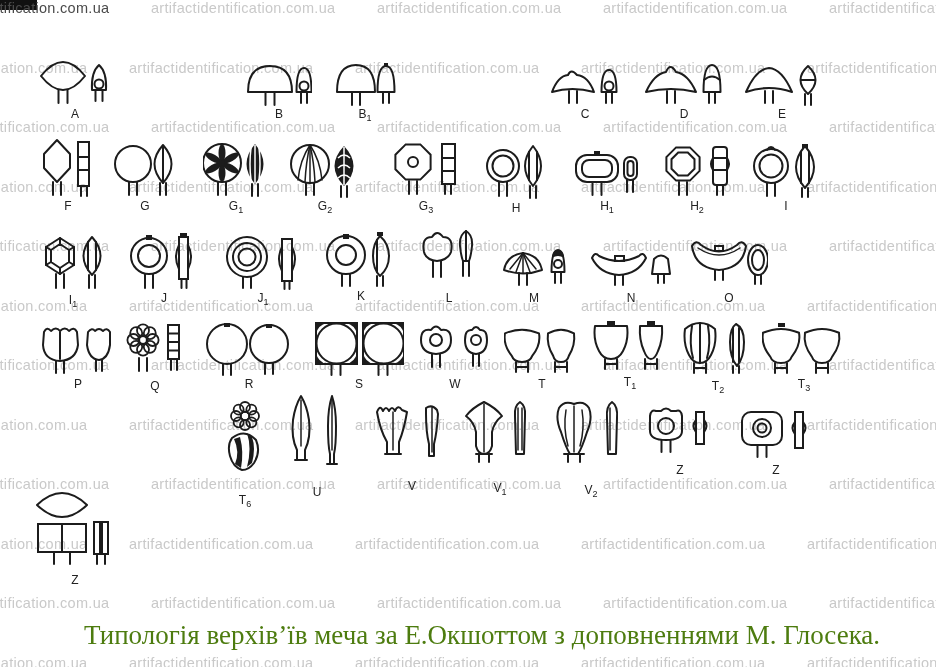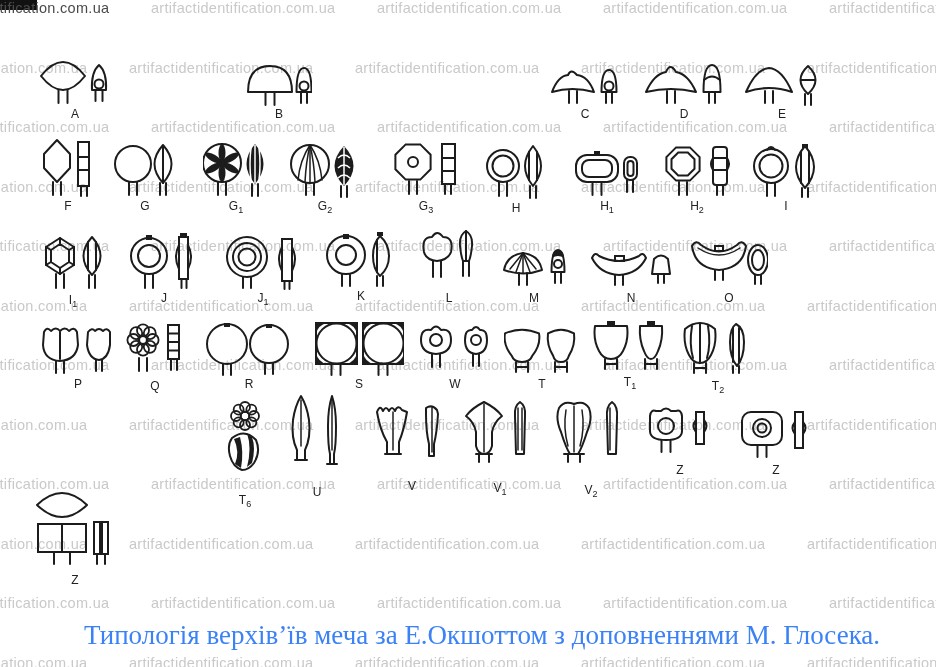--- a/index.html
+++ b/index.html
@@ -7,21 +7,21 @@
         font-family:"Liberation Sans",sans-serif;}
   .wm{position:absolute;white-space:nowrap;font-size:14.5px;letter-spacing:.3px;
       font-family:"Liberation Sans",sans-serif;user-select:none;}
   #block{position:absolute;left:0;top:0;width:37px;height:10px;background:#111;}
   .item{position:absolute;text-align:center;z-index:2;}
   .item svg{display:block;margin:0 auto;}
   .lbl{font-size:12px;color:#222;margin-top:1px;font-family:"Liberation Sans",sans-serif;}
   .lbl sub{font-size:9px;}
   #caption{position:absolute;left:0;top:620px;width:936px;text-align:center;
            padding-left:28px;box-sizing:border-box;z-index:2;
-           font-family:"Liberation Serif",serif;font-size:27px;color:#3b82f6;}
+           font-family:"Liberation Serif",serif;font-size:27px;color:#4d7c0f;}
   #figure{position:absolute;inset:0;z-index:2;}
   #watermarks{position:absolute;inset:0;z-index:1;}
 </style>
 </head>
 <body>
 
 <div id="page">
   <div id="watermarks">
       <span class="wm" style="left:-75px;top:0px;color:#4a4a4a">artifactidentification.com.ua</span>
       <span class="wm" style="left:151px;top:0px;color:#c9c9c9">artifactidentification.com.ua</span>
@@ -103,20 +103,32 @@
           <path d="M2,32 Q2,6 24,6 Q46,6 46,32 Z" fill="none" stroke="#1c1c1c" stroke-width="2" stroke-linecap="round" stroke-linejoin="round"></path>
           <path d="M19.5,32 v13" fill="none" stroke="#1c1c1c" stroke-width="2" stroke-linecap="round" stroke-linejoin="round"></path>
           <path d="M28.5,32 v13" fill="none" stroke="#1c1c1c" stroke-width="2" stroke-linecap="round" stroke-linejoin="round"></path>
           <path d="M50.5,32 Q50.5,8 58,8 Q65.5,8 65.5,32 Z" fill="none" stroke="#1c1c1c" stroke-width="2" stroke-linecap="round" stroke-linejoin="round"></path>
           <circle cx="58" cy="26" r="4.5" fill="none" stroke="#1c1c1c" stroke-width="2"></circle>
           <path d="M55,32 v11" fill="none" stroke="#1c1c1c" stroke-width="2" stroke-linecap="round" stroke-linejoin="round"></path>
           <path d="M61,32 v11" fill="none" stroke="#1c1c1c" stroke-width="2" stroke-linecap="round" stroke-linejoin="round"></path>
         </svg>
         <div class="lbl"><span>B</span></div>
       </div>
+      <div class="item" style="left:334px;top:60px;width:62px">
+        <svg width="62" height="46" viewBox="0 0 62 46">
+          <path d="M3,32 Q3,5 22,5 Q41,5 41,32 Z" fill="none" stroke="#1c1c1c" stroke-width="2" stroke-linecap="round" stroke-linejoin="round"></path>
+          <path d="M18,32 v13" fill="none" stroke="#1c1c1c" stroke-width="2" stroke-linecap="round" stroke-linejoin="round"></path>
+          <path d="M26,32 v13" fill="none" stroke="#1c1c1c" stroke-width="2" stroke-linecap="round" stroke-linejoin="round"></path>
+          <path d="M43.5,32 Q43.5,6 52,6 Q60.5,6 60.5,32 Z" fill="none" stroke="#1c1c1c" stroke-width="2" stroke-linecap="round" stroke-linejoin="round"></path>
+          <path d="M50,3 h4 v3 h-4 Z" fill="#1c1c1c"></path>
+          <path d="M49,32 v11" fill="none" stroke="#1c1c1c" stroke-width="2" stroke-linecap="round" stroke-linejoin="round"></path>
+          <path d="M55,32 v11" fill="none" stroke="#1c1c1c" stroke-width="2" stroke-linecap="round" stroke-linejoin="round"></path>
+        </svg>
+        <div class="lbl"><span>B</span><sub>1</sub></div>
+      </div>
       <div class="item" style="left:550px;top:62px;width:70px">
         <svg width="70" height="44" viewBox="0 0 70 44">
           <path d="M2,30 Q8,14 18,13 Q21,6 27,13 Q38,14 44,30 Q22,24 2,30 Z" fill="none" stroke="#1c1c1c" stroke-width="2" stroke-linecap="round" stroke-linejoin="round"></path>
           <path d="M19,29 v12" fill="none" stroke="#1c1c1c" stroke-width="2" stroke-linecap="round" stroke-linejoin="round"></path>
           <path d="M27,29 v12" fill="none" stroke="#1c1c1c" stroke-width="2" stroke-linecap="round" stroke-linejoin="round"></path>
           <path d="M51.5,30 Q51.5,8 59,8 Q66.5,8 66.5,30 Z" fill="none" stroke="#1c1c1c" stroke-width="2" stroke-linecap="round" stroke-linejoin="round"></path>
           <circle cx="59" cy="24" r="4.5" fill="none" stroke="#1c1c1c" stroke-width="2"></circle>
           <path d="M56,30 v11" fill="none" stroke="#1c1c1c" stroke-width="2" stroke-linecap="round" stroke-linejoin="round"></path>
           <path d="M62,30 v11" fill="none" stroke="#1c1c1c" stroke-width="2" stroke-linecap="round" stroke-linejoin="round"></path>
         </svg>
@@ -527,20 +539,34 @@
           <path d="M24,43 v10" fill="none" stroke="#1c1c1c" stroke-width="2" stroke-linecap="round" stroke-linejoin="round"></path>
           <path d="M12,48 h12" fill="none" stroke="#1c1c1c" stroke-width="2" stroke-linecap="round" stroke-linejoin="round"></path>
           <path d="M54,4 Q62,8 62,22 Q62,38 55,46 Q48,38 48,22 Q48,8 54,4 Z" fill="none" stroke="#1c1c1c" stroke-width="2" stroke-linecap="round" stroke-linejoin="round"></path>
           <path d="M51,8 V42" fill="none" stroke="#1c1c1c" stroke-width="2" stroke-linecap="round" stroke-linejoin="round"></path>
           <path d="M57,8 V42" fill="none" stroke="#1c1c1c" stroke-width="2" stroke-linecap="round" stroke-linejoin="round"></path>
           <path d="M51,46 V53" fill="none" stroke="#1c1c1c" stroke-width="2" stroke-linecap="round" stroke-linejoin="round"></path>
           <path d="M57,46 V53" fill="none" stroke="#1c1c1c" stroke-width="2" stroke-linecap="round" stroke-linejoin="round"></path>
         </svg>
         <div class="lbl"><span>T</span><sub>2</sub></div>
       </div>
+      <div class="item" style="left:762px;top:322px;width:84px">
+        <svg width="84" height="54" viewBox="0 0 84 54">
+          <path d="M1,10.76 Q19,3 37,10.76 Q39.160000000000004,23 29.799999999999997,34.519999999999996 Q27.64,41 19,41 Q10.36,41 8.200000000000001,34.519999999999996 Q-1.1600000000000037,23 1,10.76 Z" fill="none" stroke="#1c1c1c" stroke-width="2" stroke-linecap="round" stroke-linejoin="round"></path>
+          <path d="M16,1 h7 v4 h-7 Z" fill="#1c1c1c"></path>
+          <path d="M13,41 v10" fill="none" stroke="#1c1c1c" stroke-width="2" stroke-linecap="round" stroke-linejoin="round"></path>
+          <path d="M25,41 v10" fill="none" stroke="#1c1c1c" stroke-width="2" stroke-linecap="round" stroke-linejoin="round"></path>
+          <path d="M13,46 h12" fill="none" stroke="#1c1c1c" stroke-width="2" stroke-linecap="round" stroke-linejoin="round"></path>
+          <path d="M43,10.76 Q60,3 77,10.76 Q79.04,23 70.2,34.519999999999996 Q68.16,41 60,41 Q51.84,41 49.8,34.519999999999996 Q40.959999999999994,23 43,10.76 Z" fill="none" stroke="#1c1c1c" stroke-width="2" stroke-linecap="round" stroke-linejoin="round"></path>
+          <path d="M54,41 v10" fill="none" stroke="#1c1c1c" stroke-width="2" stroke-linecap="round" stroke-linejoin="round"></path>
+          <path d="M66,41 v10" fill="none" stroke="#1c1c1c" stroke-width="2" stroke-linecap="round" stroke-linejoin="round"></path>
+          <path d="M54,46 h12" fill="none" stroke="#1c1c1c" stroke-width="2" stroke-linecap="round" stroke-linejoin="round"></path>
+        </svg>
+        <div class="lbl"><span>T</span><sub>3</sub></div>
+      </div>
       <div class="item" style="left:220px;top:400px;width:50px">
         <svg width="50" height="92" viewBox="0 0 50 92">
           <circle cx="25" cy="16" r="4.4" fill="none" stroke="#1c1c1c" stroke-width="1.8"></circle>
           <circle cx="34" cy="16" r="5" fill="none" stroke="#1c1c1c" stroke-width="1.8"></circle>
           <circle cx="31.36396103067893" cy="22.36396103067893" r="5" fill="none" stroke="#1c1c1c" stroke-width="1.8"></circle>
           <circle cx="25" cy="25" r="5" fill="none" stroke="#1c1c1c" stroke-width="1.8"></circle>
           <circle cx="18.63603896932107" cy="22.36396103067893" r="5" fill="none" stroke="#1c1c1c" stroke-width="1.8"></circle>
           <circle cx="16" cy="16" r="5" fill="none" stroke="#1c1c1c" stroke-width="1.8"></circle>
           <circle cx="18.63603896932107" cy="9.636038969321072" r="5" fill="none" stroke="#1c1c1c" stroke-width="1.8"></circle>
           <circle cx="25" cy="7" r="5" fill="none" stroke="#1c1c1c" stroke-width="1.8"></circle>

